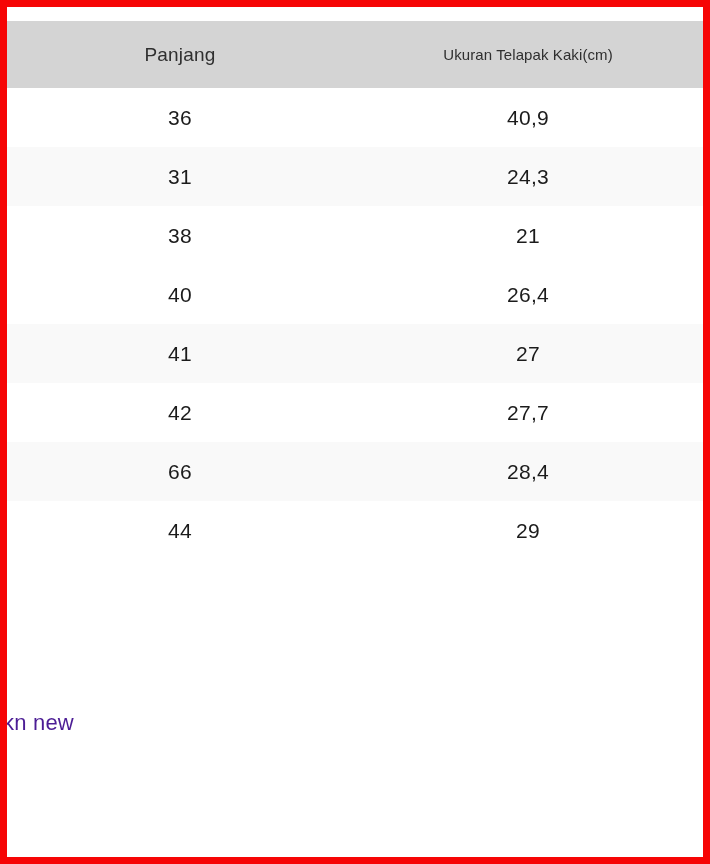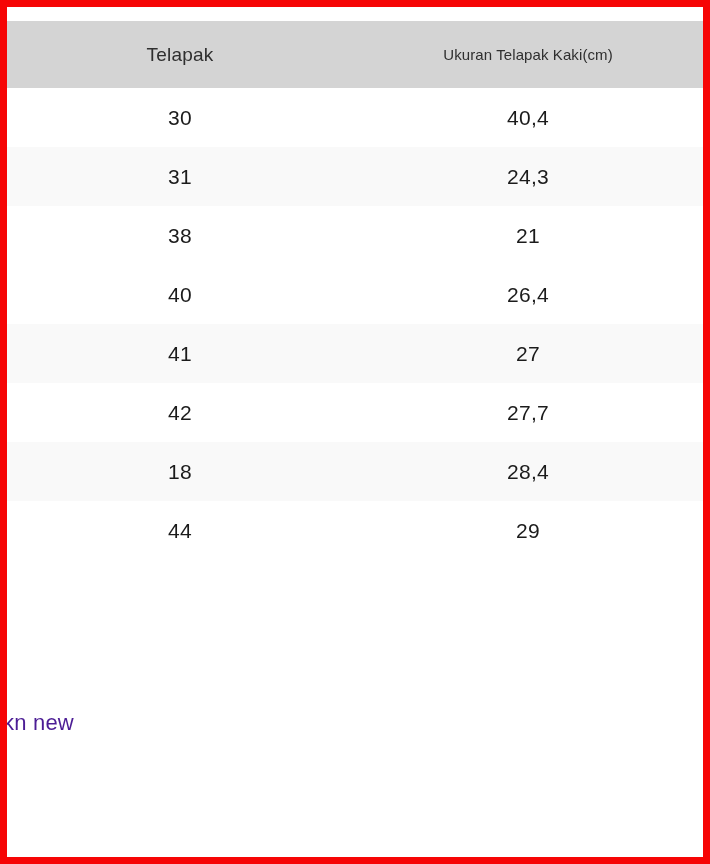--- a/index.html
+++ b/index.html
@@ -110,29 +110,29 @@
 <div id="frame">
   <div id="canvas">
 
     <table id="size-table">
       <colgroup>
         <col class="c1">
         <col class="c2">
       </colgroup>
       <thead>
         <tr>
-          <th class="head-ukuran">Telapak</th>
+          <th class="head-ukuran">Panjang</th>
           <th class="head-panjang">Ukuran Telapak Kaki(cm)</th>
         </tr>
       </thead>
       <tbody id="size-table-body">
 
       <tr class="odd">
-            <td>30</td>
-            <td>40,4</td>
+            <td>36</td>
+            <td>40,9</td>
           </tr>
           <tr class="even">
             <td>31</td>
             <td>24,3</td>
           </tr>
           <tr class="odd">
             <td>38</td>
             <td>21</td>
           </tr>
           <tr class="odd">
@@ -141,21 +141,21 @@
           </tr>
           <tr class="even">
             <td>41</td>
             <td>27</td>
           </tr>
           <tr class="odd">
             <td>42</td>
             <td>27,7</td>
           </tr>
           <tr class="even">
-            <td>18</td>
+            <td>66</td>
             <td>28,4</td>
           </tr>
           <tr class="odd">
             <td>44</td>
             <td>29</td>
           </tr>
         </tbody>
     </table>
 
     <div id="footer-note">kn new</div>

